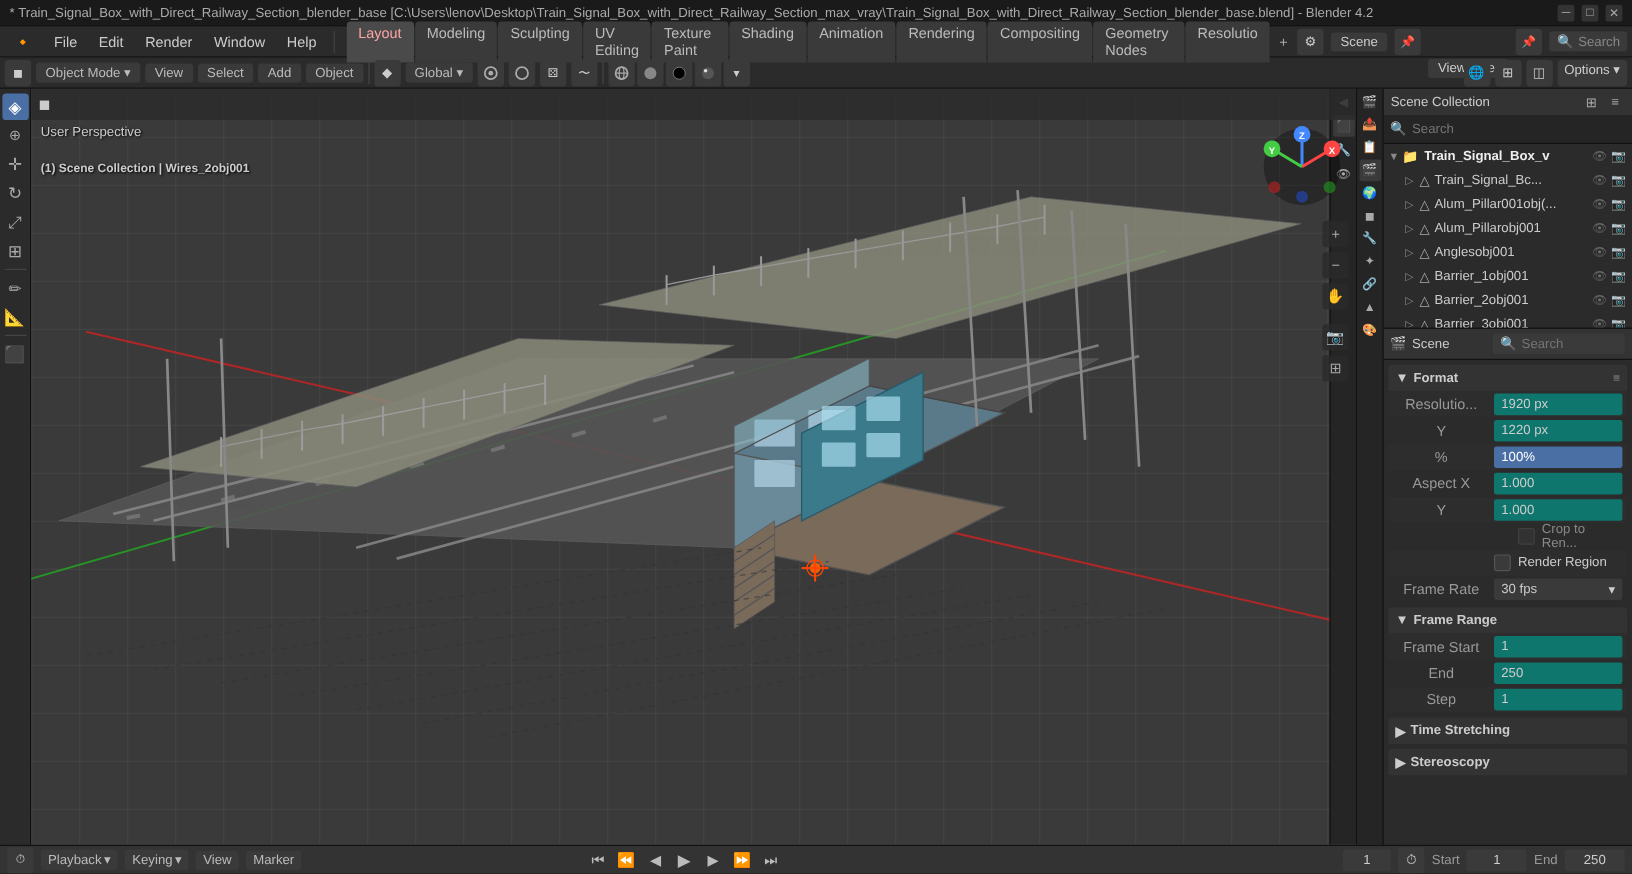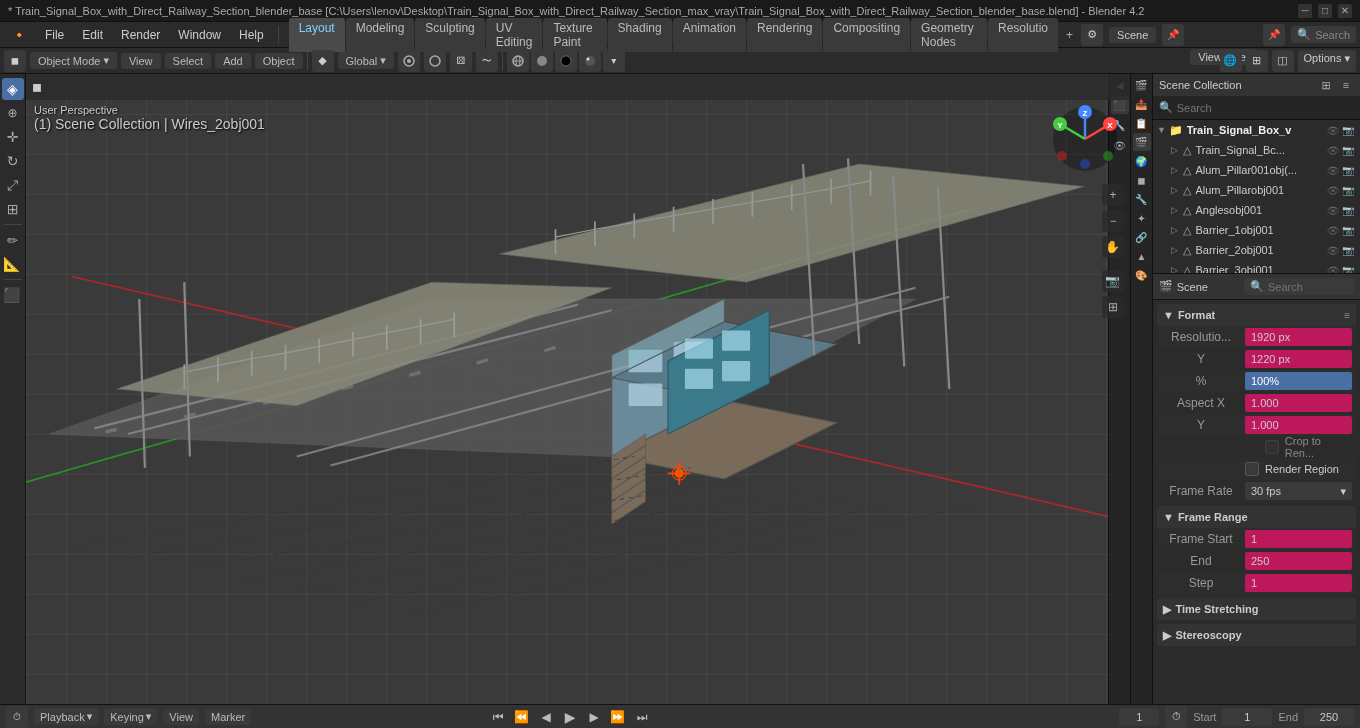--- a/index.html
+++ b/index.html
@@ -70,21 +70,21 @@
     #menubar .workspace-tab {
       padding: 3px 10px;
       font-size: 12px;
       background: #3a3a3a;
       color: #bbb;
       cursor: pointer;
       border-radius: 3px 3px 0 0;
     }
     #menubar .workspace-tab.active {
       background: #4a4a4a;
-      color: #7dd3fc;
+      color: #fca5a5;
     }
     #menubar .add-workspace {
       padding: 3px 6px;
       color: #aaa;
       cursor: pointer;
     }
 
     
     #main {
       display: flex;
@@ -285,21 +285,21 @@
     .prop-row:nth-child(even) { background: #2d2d2d; }
     .prop-label {
       color: #999;
       font-size: 12px;
       width: 80px;
       flex-shrink: 0;
       text-align: center;
     }
     .prop-value {
       flex: 1;
-      background: #be185d;
+      background: #0f766e;
       border-radius: 2px;
       height: 18px;
       display: flex;
       align-items: center;
       padding: 0 6px;
       font-size: 11px;
       color: #ccc;
       cursor: pointer;
     }
     .prop-value.highlight {
@@ -670,21 +670,21 @@
         <circle cx="640" cy="355" r="6" fill="none" stroke="#ff4400" stroke-width="1"></circle>
       </g>
     </svg>
 
     <div class="viewport-header">
       <span style="font-size:12px;">◼</span>
     </div>
 
     <div class="viewport-info">
       <div style="font-size:11px;color:#ccc;text-shadow:1px 1px 2px #000;">User Perspective</div>
-      <div style="font-size:14px;color:#ccc;text-shadow:1px 1px 2px #000;margin-top:0;">(1) Scene Collection | Wires_2obj001</div>
+      <div style="font-size:10px;color:#ccc;text-shadow:1px 1px 2px #000;margin-top:19px;font-weight:bold;">(1) Scene Collection | Wires_2obj001</div>
     </div>
 
     <div class="axis-widget">
       <svg width="70" height="70" viewBox="0 0 70 70">
         <circle cx="35" cy="35" r="32" fill="rgba(0,0,0,0.3)"></circle>
 
         <line x1="35" y1="35" x2="35" y2="8" stroke="#4488ff" stroke-width="2.5"></line>
         <circle cx="35" cy="8" r="7" fill="#4488ff"></circle>
         <text x="35" y="12" text-anchor="middle" font-size="8" fill="white" font-weight="bold">Z</text>
 

